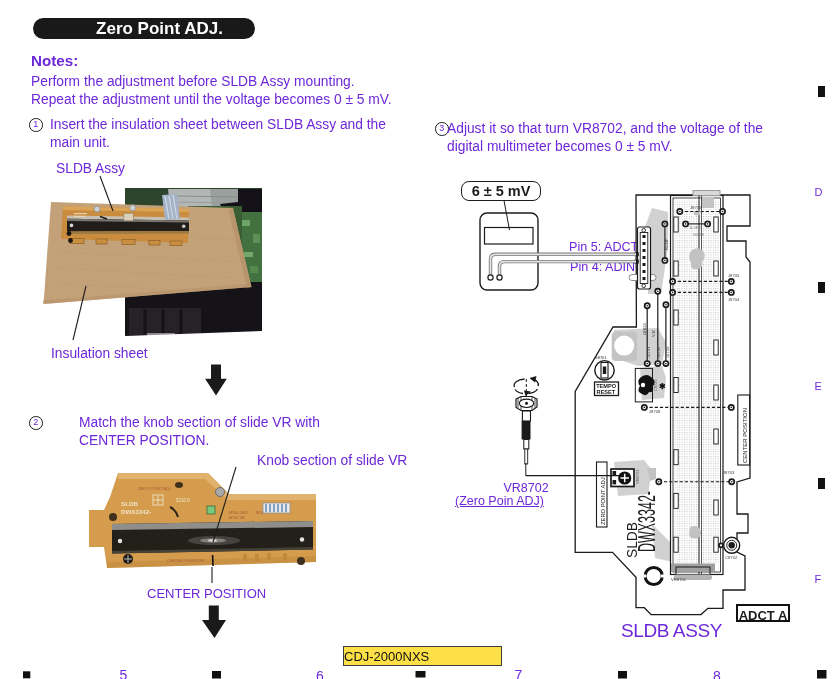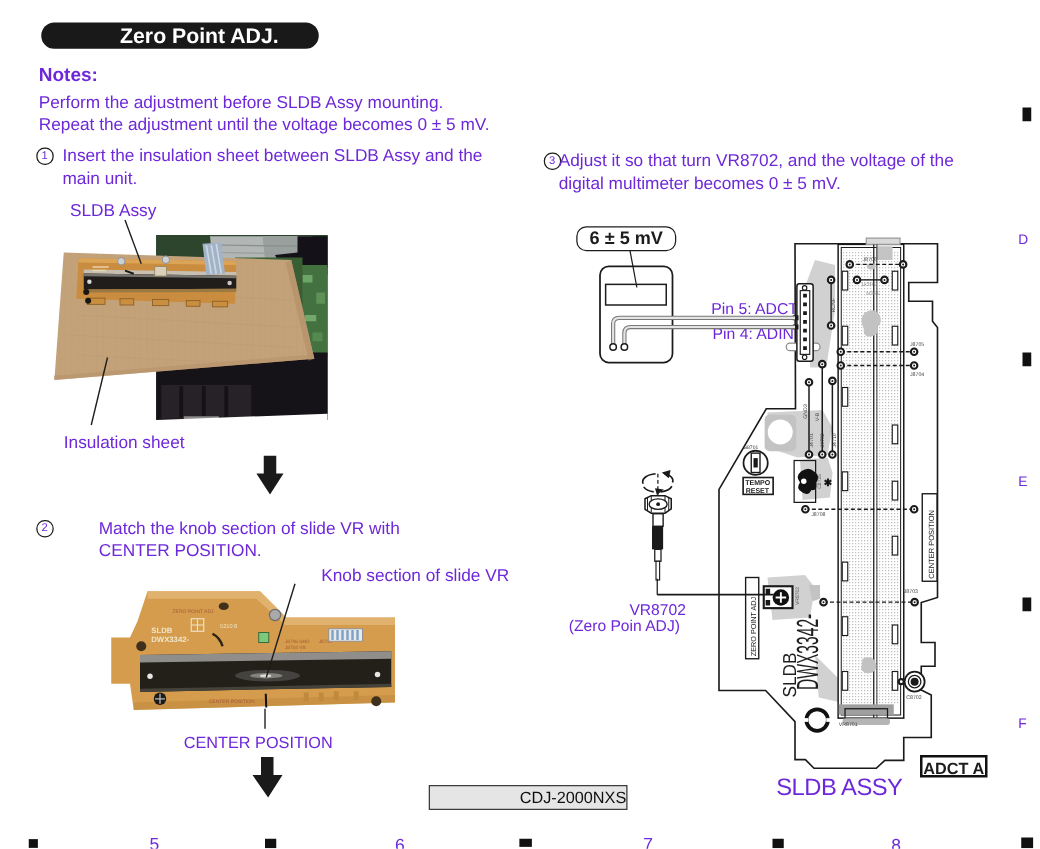--- a/index.html
+++ b/index.html
@@ -36,28 +36,28 @@
 <div class="t" style="left:447px;top:119.5px;">Adjust it so that turn VR8702, and the voltage of the<br>digital multimeter becomes 0 ± 5 mV.</div>
 
 <div style="position:absolute;left:461px;top:181px;width:78px;height:18px;border:1.4px solid #1c1c1c;border-radius:8px;text-align:center;">
  <span style="font-weight:bold;font-size:14.5px;line-height:18px;">6 ± 5 mV</span>
 </div>
 
 <div class="t" style="left:569px;top:239.8px;font-size:12.6px;line-height:14px;">Pin 5: ADCT</div>
 <div class="t" style="left:570px;top:259.8px;font-size:12.6px;line-height:14px;">Pin 4: ADIN</div>
 
 <div class="t" style="left:503.5px;top:479px;font-size:12.5px;">VR8702</div>
-<div class="t" style="left:455px;top:492px;font-size:12.5px;">(Zero Poin ADJ)</div>
+<div class="t" style="left:455px;top:492px;font-size:12.5px;text-decoration:underline;">(Zero Poin ADJ)</div>
 
 <div style="position:absolute;left:736px;top:604px;width:50px;height:14px;border:2px solid #111;text-align:center;">
  <span style="font-weight:bold;font-size:13px;line-height:14px;">ADCT A</span>
 </div>
 <div class="t" style="left:621px;top:620.5px;font-size:19px;line-height:19px;letter-spacing:-0.4px;">SLDB ASSY</div>
 
-<div style="position:absolute;left:343px;top:628px;width:157px;height:18px;background:#e5e5e5;border:1.4px solid #3c3c3c;text-align:right;">
+<div style="position:absolute;left:343px;top:646px;width:157px;height:18px;background:#fde047;border:1.4px solid #3c3c3c;text-align:left;">
  <span style="font-size:13px;line-height:18px;color:#111;">CDJ-2000NXS</span>
 </div>
 <div class="t" style="left:780px;top:684px;font-size:12px;letter-spacing:-0.3px;">69</div>
 
 <div class="t" style="left:119.5px;top:666px;font-size:14px;">5</div>
 <div class="t" style="left:316px;top:666.5px;font-size:14px;">6</div>
 <div class="t" style="left:514.5px;top:666px;font-size:14px;">7</div>
 <div class="t" style="left:713px;top:666.5px;font-size:14px;">8</div>
 
 <div class="t" style="left:814.5px;top:182.5px;font-size:11px;">D</div>

